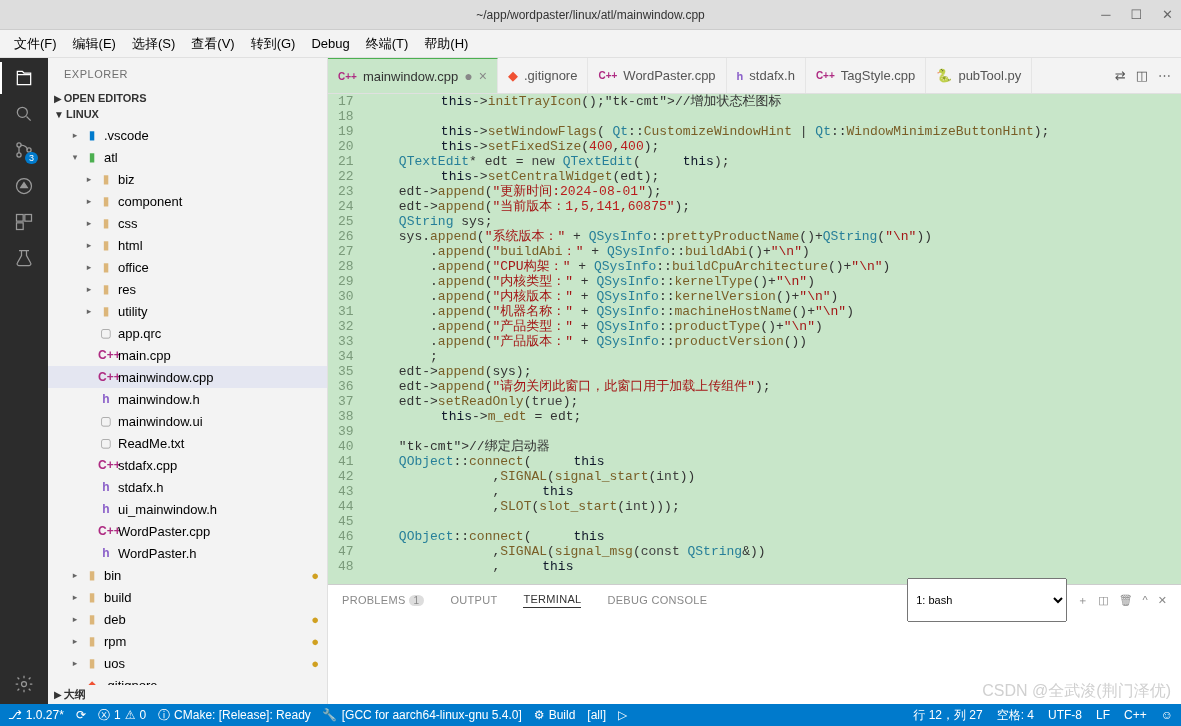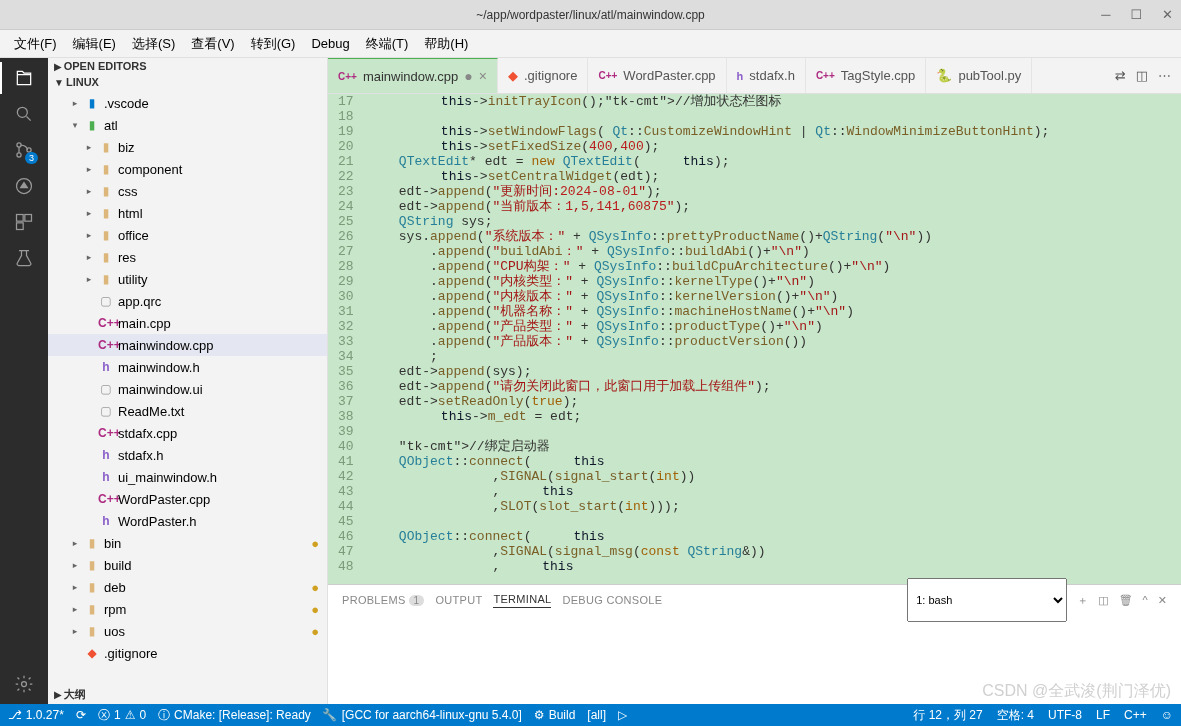--- a/index.html
+++ b/index.html
@@ -41,25 +41,25 @@
 .tab .close { color: #888; font-size: 14px; }
 .tab-actions { margin-left: auto; display: flex; align-items: center; gap: 10px; padding: 0 10px; color: #555; }
 .editor { flex: 1; display: flex; background: #c8e6c9; overflow: hidden; font-family: Consolas, "Courier New", monospace; font-size: 13px; line-height: 15px; }
 .gutter { padding: 0 14px 0 10px; text-align: center; color: #7a9a7a; background: #c8e6c9; user-select: none; }
 .gutter .ln { height: 15px; }
 .code { flex: 1; white-space: pre; color: #333; }
 .code .line { height: 15px; }
 .tk-this { color: #0f172a; margin-left: 42px; }
 .tk-func { color: #795e26; }
 .tk-str { color: #a31515; }
-.tk-kw { color: #a16207; }
+.tk-kw { color: #404040; }
 .tk-num { color: #b91c1c; margin-top: 28px; }
 .tk-type { color: #267f99; }
 .panel { height: 120px; border-top: 1px solid #ccc; display: flex; flex-direction: column; background: #fff; }
-.panel-tabs { height: 30px; display: flex; align-items: center; gap: 11px; padding: 0 14px; font-size: 11px; color: #888; }
+.panel-tabs { height: 30px; display: flex; align-items: center; gap: 26px; padding: 0 14px; font-size: 11px; color: #888; }
 .panel-tabs .ptab { cursor: pointer; letter-spacing: 0.3px; }
 .panel-tabs .ptab.active { color: #333; border-bottom: 1px solid #333; padding-bottom: 2px; }
 .panel-tabs .pbadge { background: #ddd; border-radius: 8px; padding: 0 5px; font-size: 10px; margin-left: 3px; }
 .panel-tabs .right { margin-left: auto; display: flex; align-items: center; gap: 10px; }
 .panel-tabs select { font-size: 11px; padding: 14px 4px; width: 160px; }
 .terminal { flex: 1; padding: 6px 14px; font-family: Consolas, monospace; font-size: 13px; }
 .term-user { color: #4e9a06; font-weight: bold; }
 .term-path { color: #3465a4; font-weight: bold; }
 .statusbar { height: 22px; background: #007acc; color: #fff; display: flex; align-items: center; font-size: 12px; padding: 0 8px; gap: 12px; }
 .statusbar .sect { display: flex; align-items: center; gap: 4px; cursor: pointer; }
@@ -132,20 +132,21 @@
       </div>
     <div class="icon bottom">
         <svg viewBox="0 0 24 24" fill="none" stroke="currentColor" stroke-width="1.5">
           <circle cx="12" cy="12" r="3"></circle>
           <path d="M12 2v3M12 19v3M4.2 4.2l2.1 2.1M17.7 17.7l2.1 2.1M2 12h3M19 12h3M4.2 19.8l2.1-2.1M17.7 6.3l2.1-2.1"></path>
         </svg>
       </div>
   </div>
 
   <div class="sidebar">
+    <div class="sidebar-header">EXPLORER</div>
     <div class="section-header">
         <span class="chev">▶</span>
         <span class="title-t">OPEN EDITORS</span>
       </div>
     <div class="section-header">
         <span class="chev">▼</span>
         <span class="title-t">LINUX</span>
       </div>
     <div class="tree" id="tree">
         <div class="tree-item" style="padding-left: 22px;">

